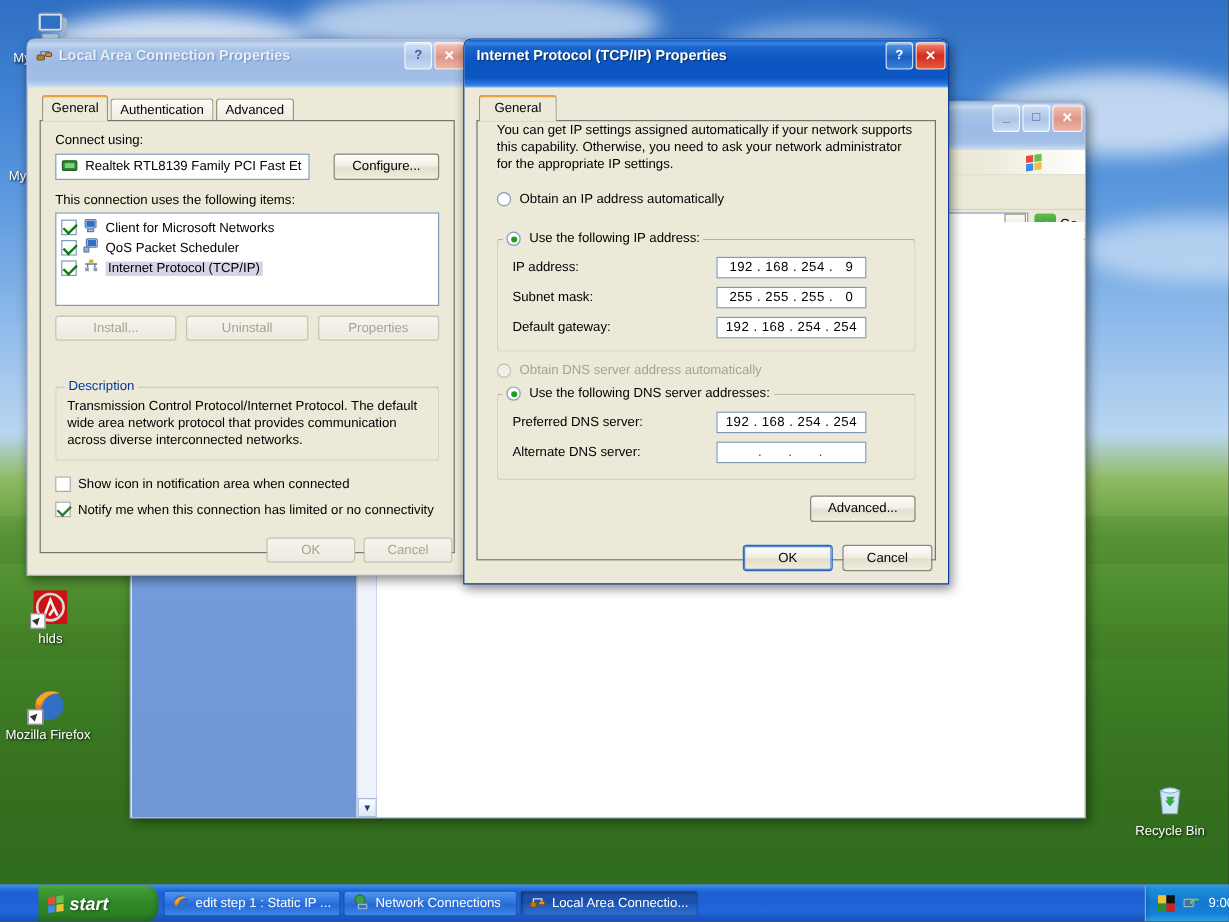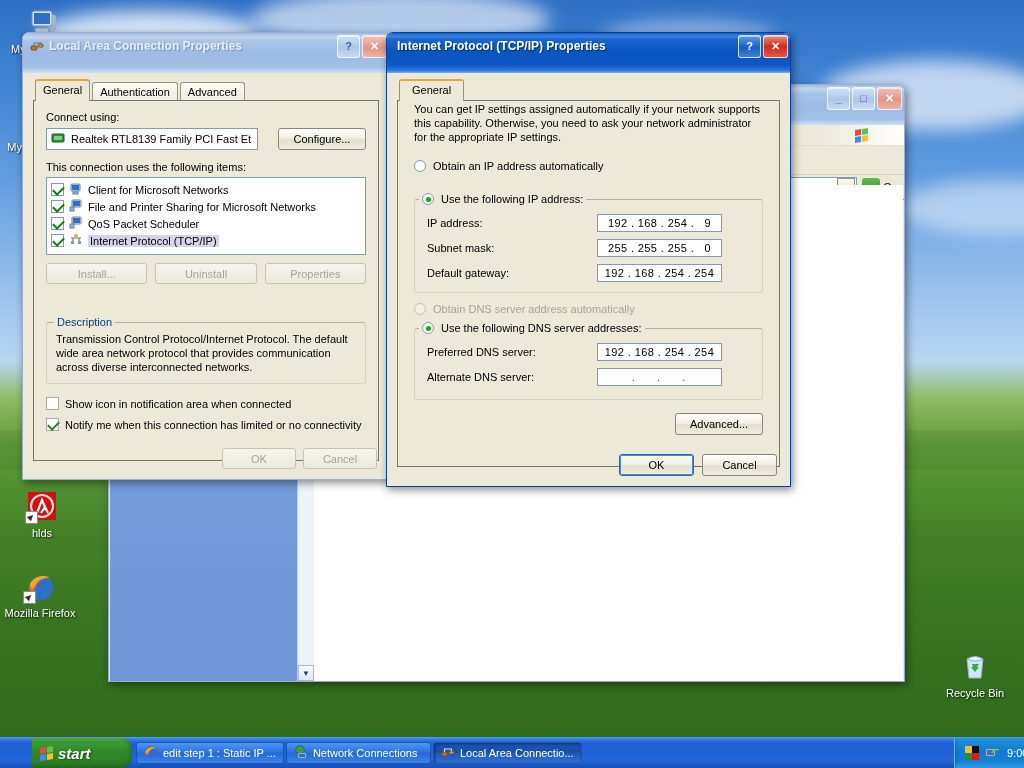--- a/index.html
+++ b/index.html
@@ -354,31 +354,20 @@
         </div>
         <div style="display:flex;align-items:center;gap:5px;height:17px;">
           <span class="cbox checked"></span>
           <span>
             <svg width="14" height="14" viewBox="0 0 14 14">
                 <rect x="3" y="1" width="9" height="7" rx="1" fill="#cfe0f2" stroke="#5a7ea8"></rect>
                 <rect x="4" y="2" width="7" height="5" fill="#2f6fc4"></rect>
                 <rect x="1" y="8" width="4" height="4" fill="#9fb4c8" stroke="#5a7ea8"></rect>
               </svg>
           </span>
-          <span>File and Printer Sharing for Microsoft Networks</span>
-        </div>
-        <div style="display:flex;align-items:center;gap:5px;height:17px;">
-          <span class="cbox checked"></span>
-          <span>
-            <svg width="14" height="14" viewBox="0 0 14 14">
-                <rect x="3" y="1" width="9" height="7" rx="1" fill="#cfe0f2" stroke="#5a7ea8"></rect>
-                <rect x="4" y="2" width="7" height="5" fill="#2f6fc4"></rect>
-                <rect x="1" y="8" width="4" height="4" fill="#9fb4c8" stroke="#5a7ea8"></rect>
-              </svg>
-          </span>
           <span>QoS Packet Scheduler</span>
         </div>
         <div style="display:flex;align-items:center;gap:5px;height:17px;">
           <span class="cbox checked"></span>
           <span>
             <svg width="14" height="14" viewBox="0 0 14 14">
                 <path d="M2 5 h10 M4 5 v3 M10 5 v3" stroke="#6b7a8a" stroke-width="1.2" fill="none"></path>
                 <circle cx="7" cy="3" r="2" fill="#d8b23a"></circle>
                 <rect x="2" y="8" width="3" height="3" fill="#8a9aa8"></rect>
                 <rect x="9" y="8" width="3" height="3" fill="#8a9aa8"></rect>

